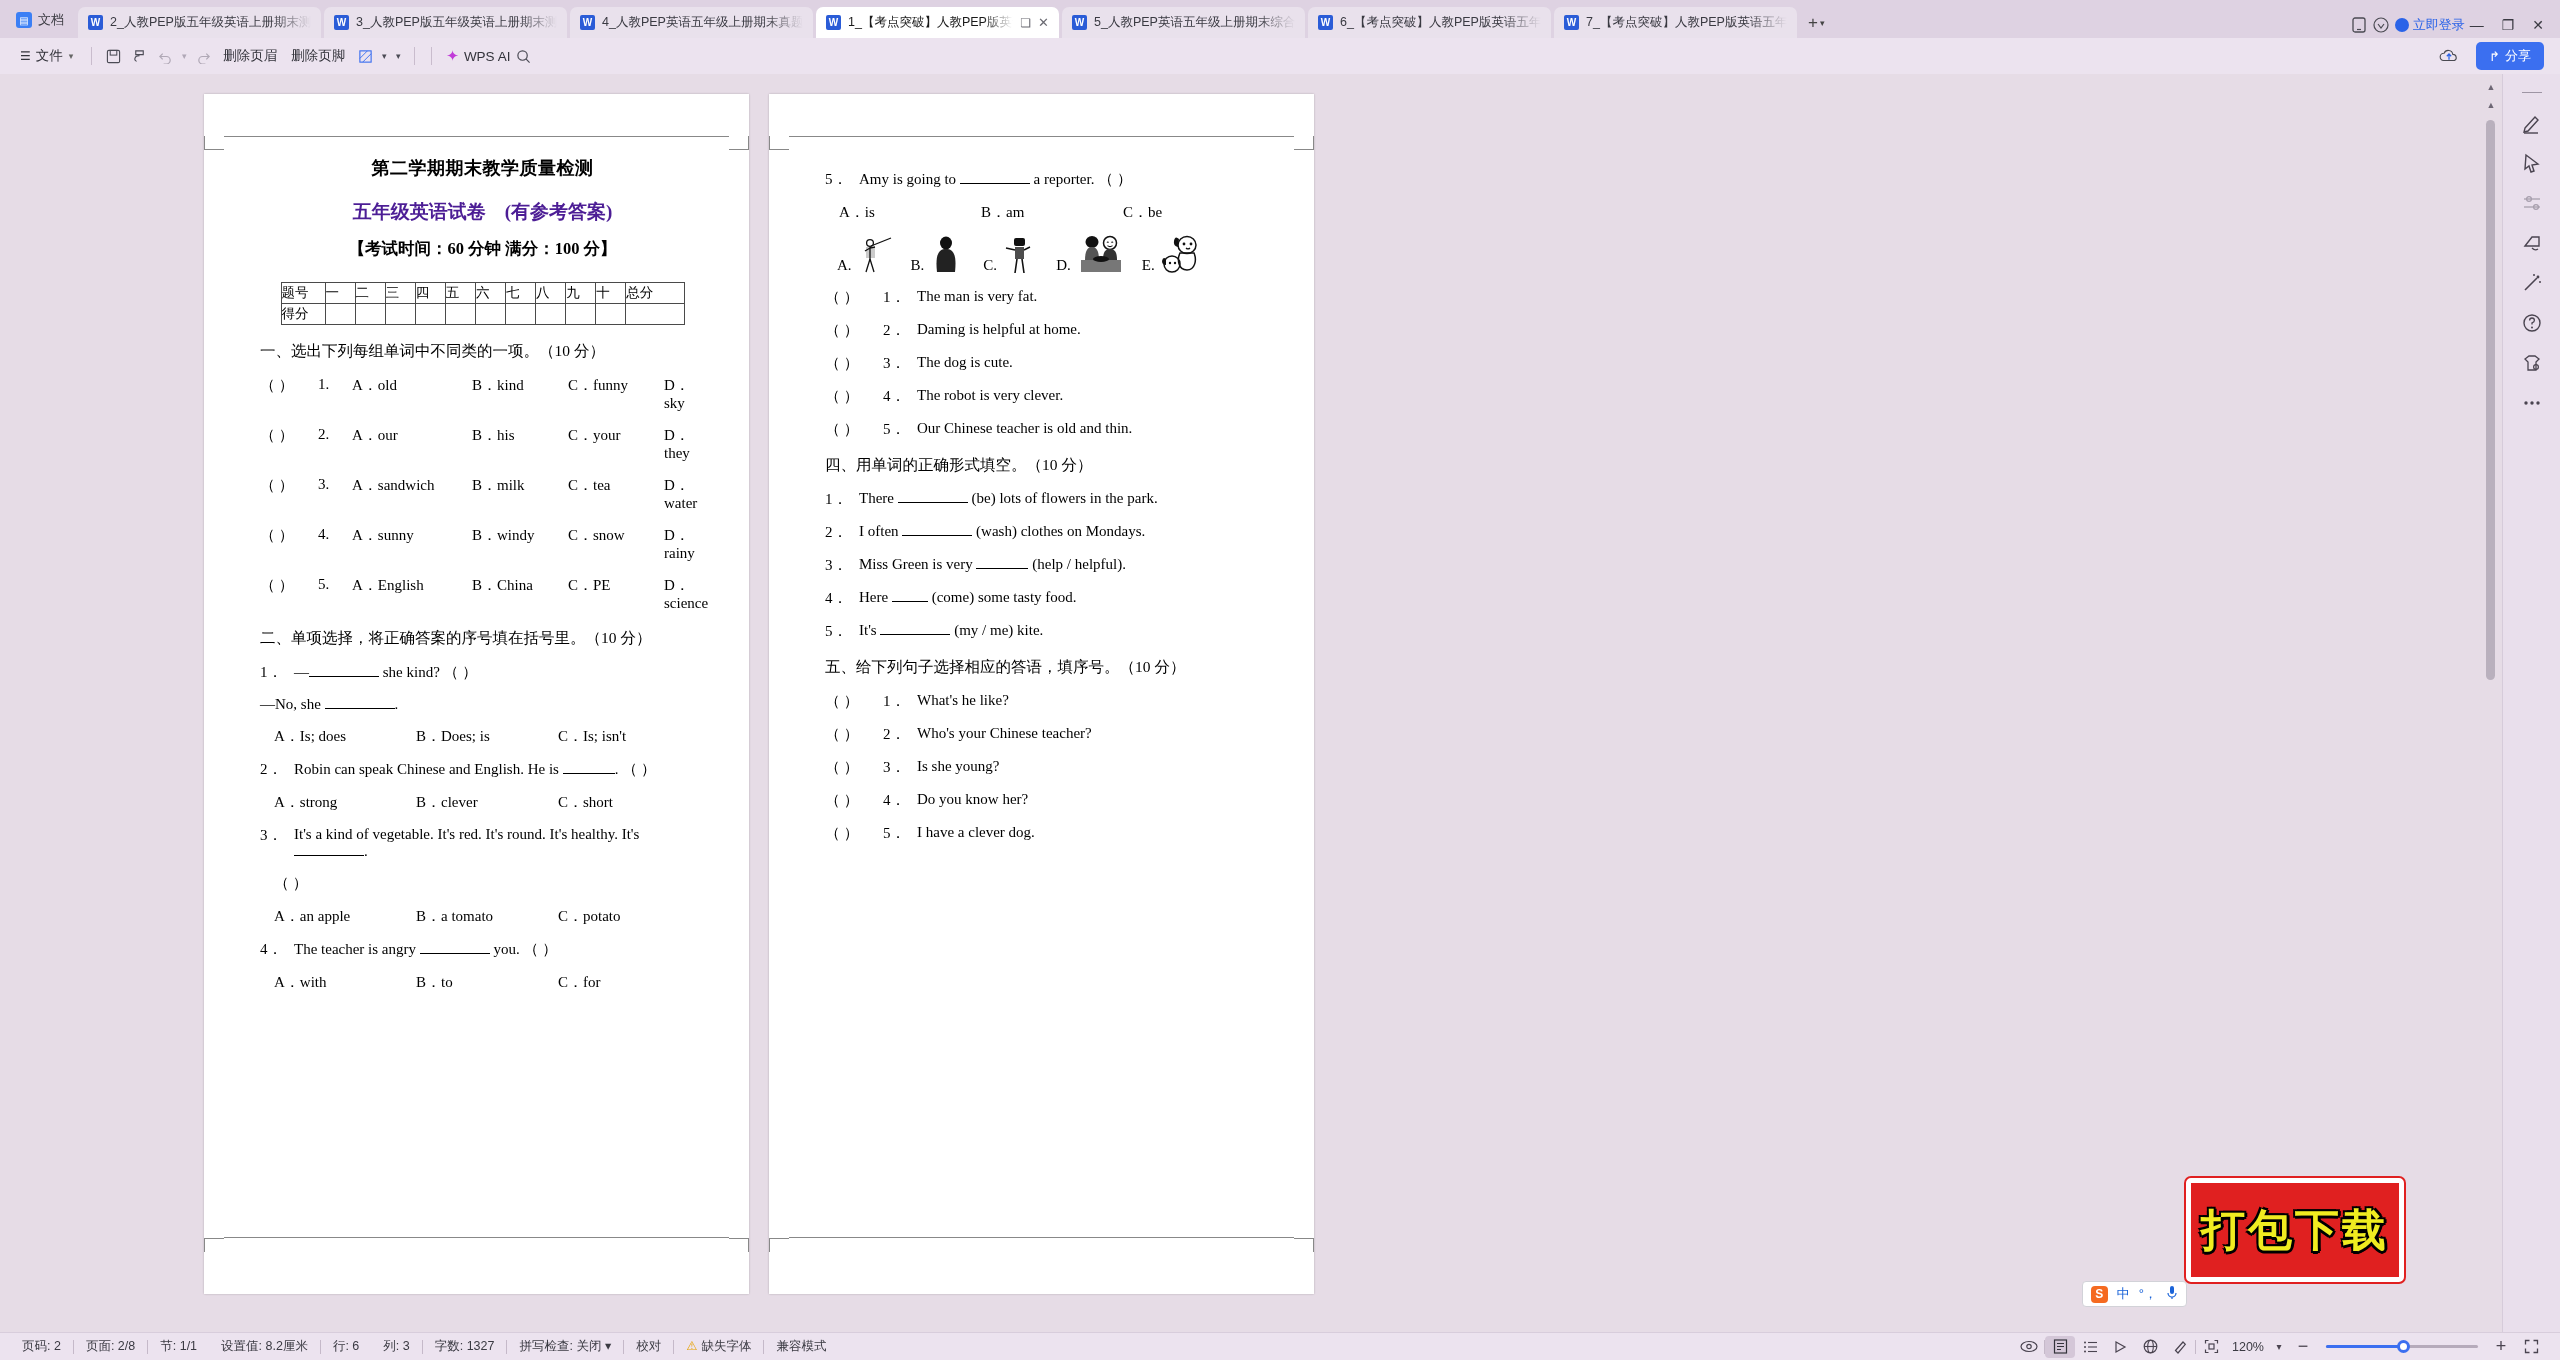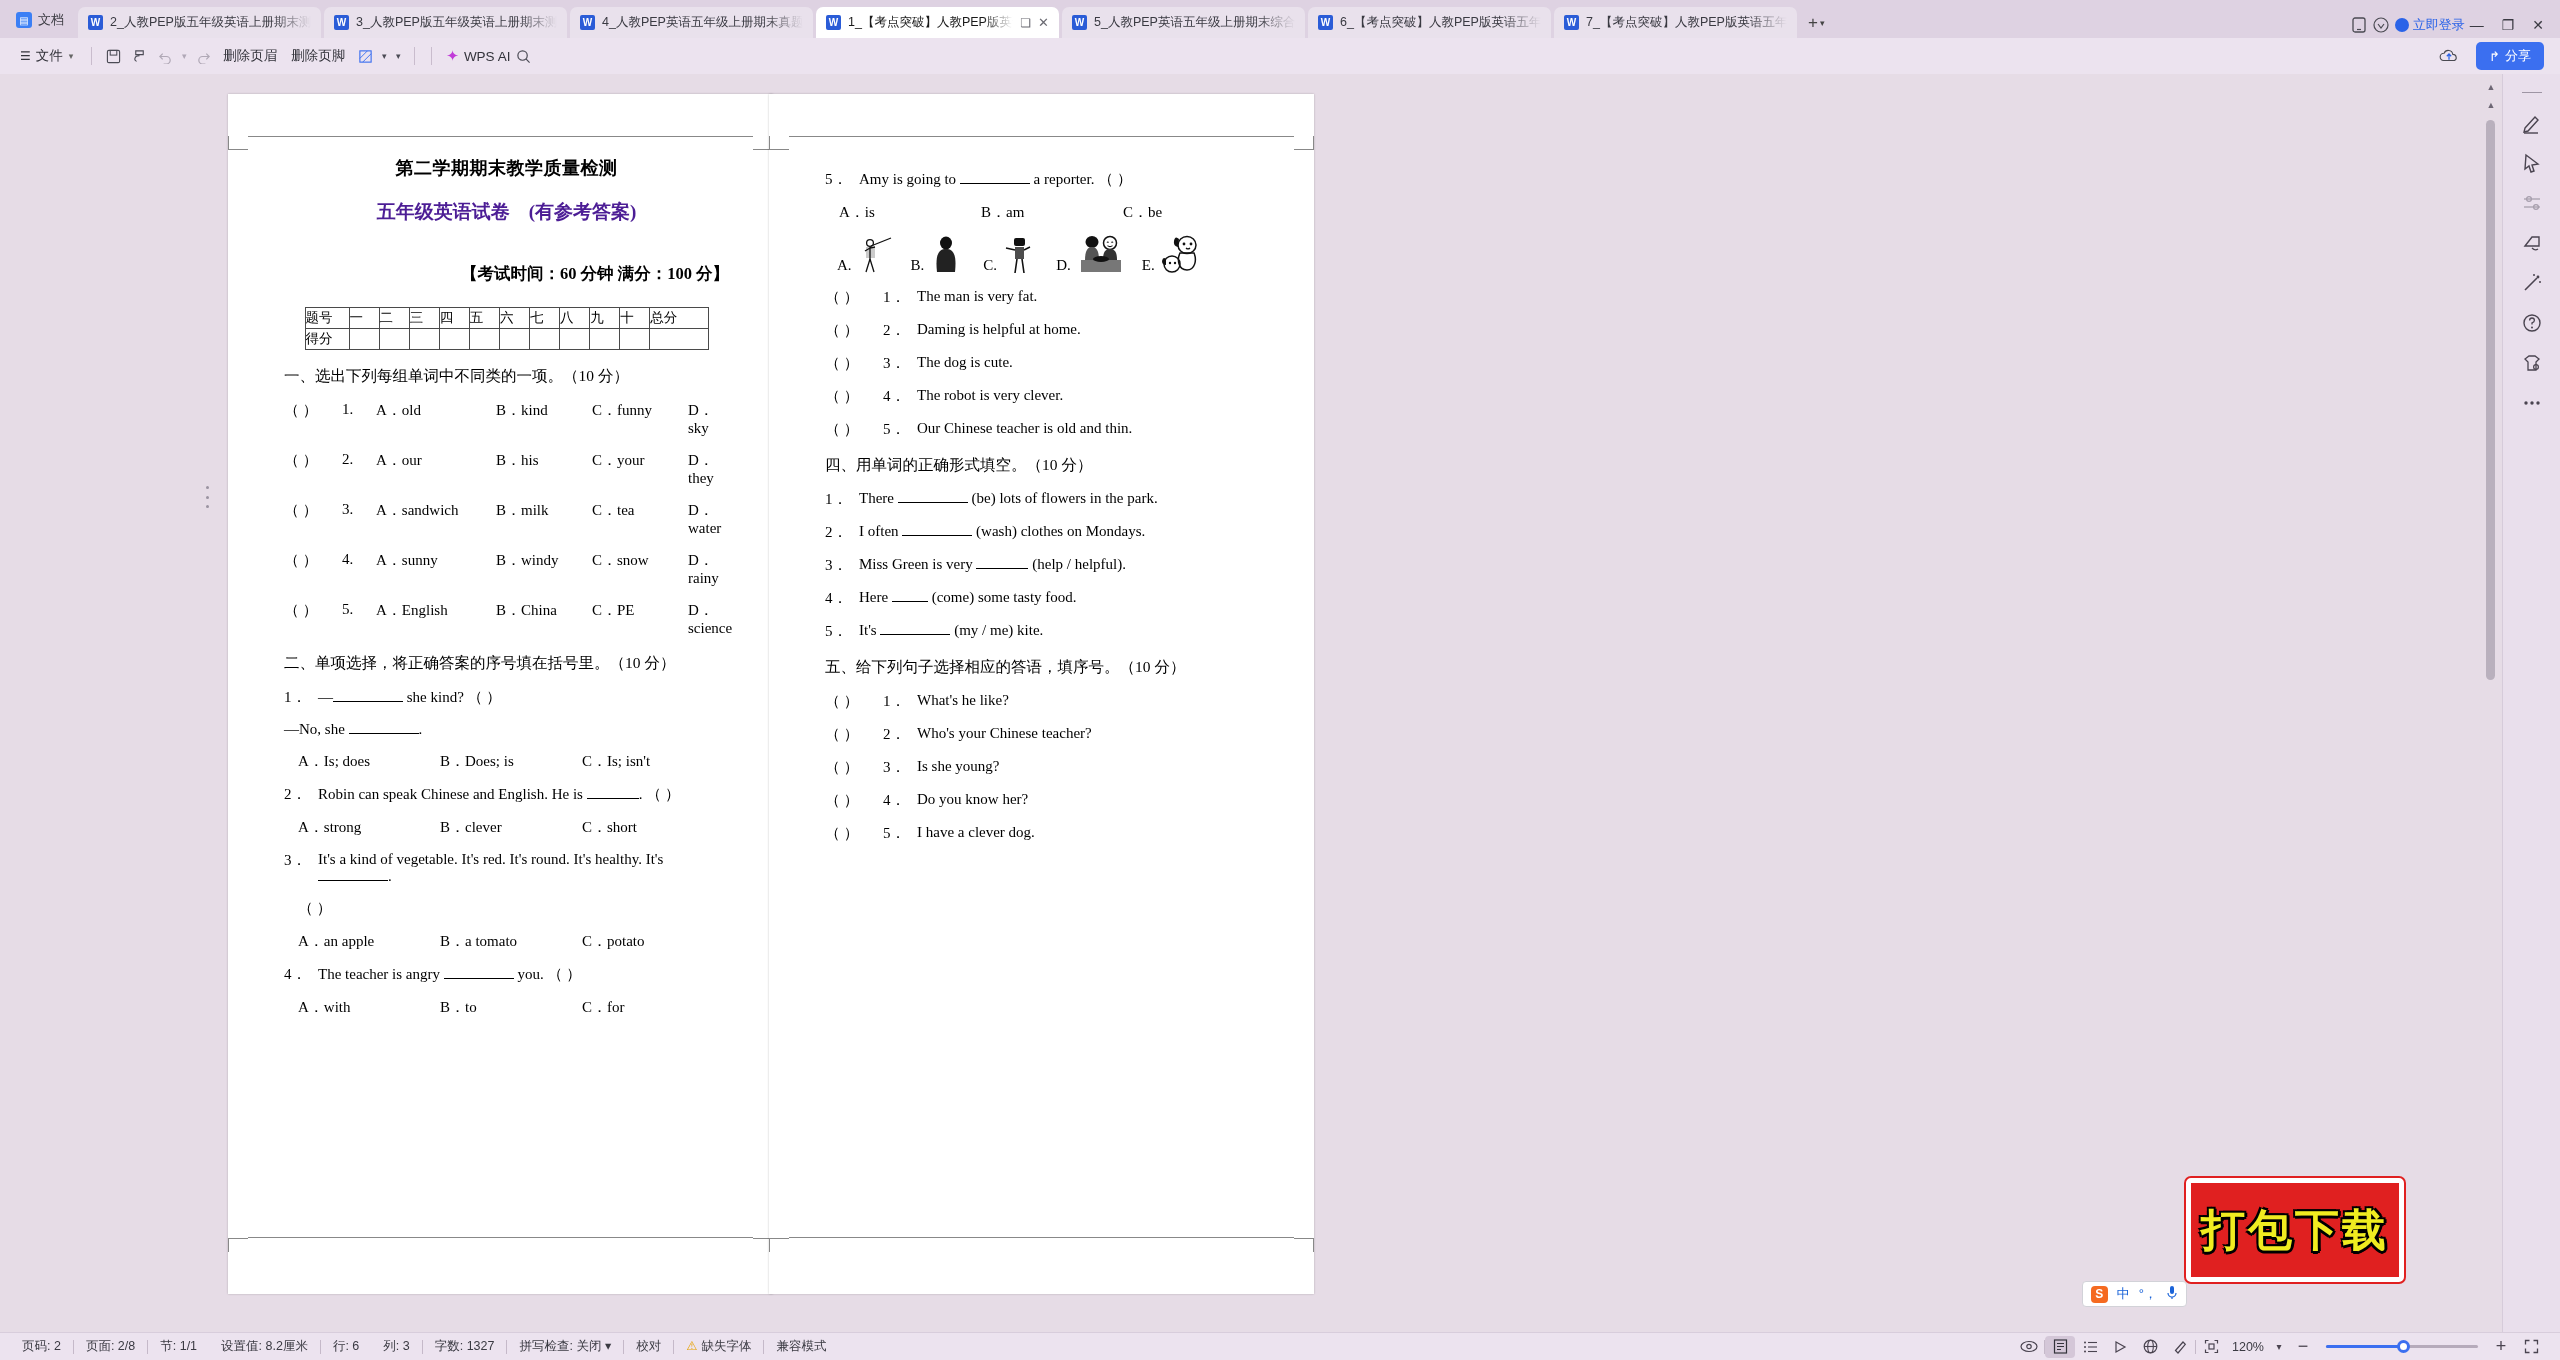--- a/index.html
+++ b/index.html
@@ -77,38 +77,38 @@
     padding: 5px 13px; display: flex; align-items: center; gap: 5px; }
 
   
   .workspace { flex: 1 1 auto; display: flex; position: relative; background: #e6dce6; min-height: 0; }
   .canvas { flex: 1 1 auto; position: relative; overflow: hidden; }
 
   .page {
     position: absolute; top: 20px; background: #fff; width: 545px; height: 1200px;
     box-shadow: 0 0 2px rgba(0,0,0,.22);
   }
-  .page.left { left: 228px; }
+  .page.left { left: 204px; }
   .page.right { left: 769px; }
 
   .pg-inner { position: absolute; left: 56px; right: 44px; top: 40px; bottom: 30px; }
 
   
   .cmark { position: absolute; width: 20px; height: 14px; }
   .cmark.tl { border-left: 1px solid #888; border-bottom: 1px solid #888; left: 0; top: 42px; }
   .cmark.tr { border-right: 1px solid #888; border-bottom: 1px solid #888; right: 0; top: 42px; }
   .cmark.bl { border-left: 1px solid #888; border-top: 1px solid #888; left: 0; bottom: 42px; }
   .cmark.br { border-right: 1px solid #888; border-top: 1px solid #888; right: 0; bottom: 42px; }
   .hrule { position: absolute; left: 20px; right: 20px; top: 42px; border-top: 1px solid #888; }
   .frule { position: absolute; left: 20px; right: 20px; bottom: 56px; border-top: 1px solid #888; }
 
   .doc { font-family: "Liberation Serif", serif; color: #000; }
   .t1 { text-align: center; font-size: 18px; font-weight: bold; margin-top: 22px; letter-spacing: .5px; }
   .t2 { text-align: center; font-size: 19px; font-weight: bold; color: #4c1d95; margin-top: 19px; }
-  .t3 { text-align: right; font-size: 16.5px; font-weight: bold; margin-top: 38px; }
+  .t3 { text-align: center; font-size: 16.5px; font-weight: bold; margin-top: 13px; }
 
   table.scores { border-collapse: collapse; margin: 22px auto 0 auto; width: 404px; }
   table.scores td { border: 1px solid #4a4a4a; height: 21px; text-align: left;
      font-size: 13.5px; font-family: "Liberation Serif", serif; }
   table.scores td.hd { width: 44px; }
 
   .sec { font-size: 15.5px; margin-top: 16px; }
   .q { font-size: 15px; margin-top: 14px; }
   .qrow { display: flex; font-size: 15px; margin-top: 14px; }
   .qrow .paren { width: 58px; flex: 0 0 58px; }

